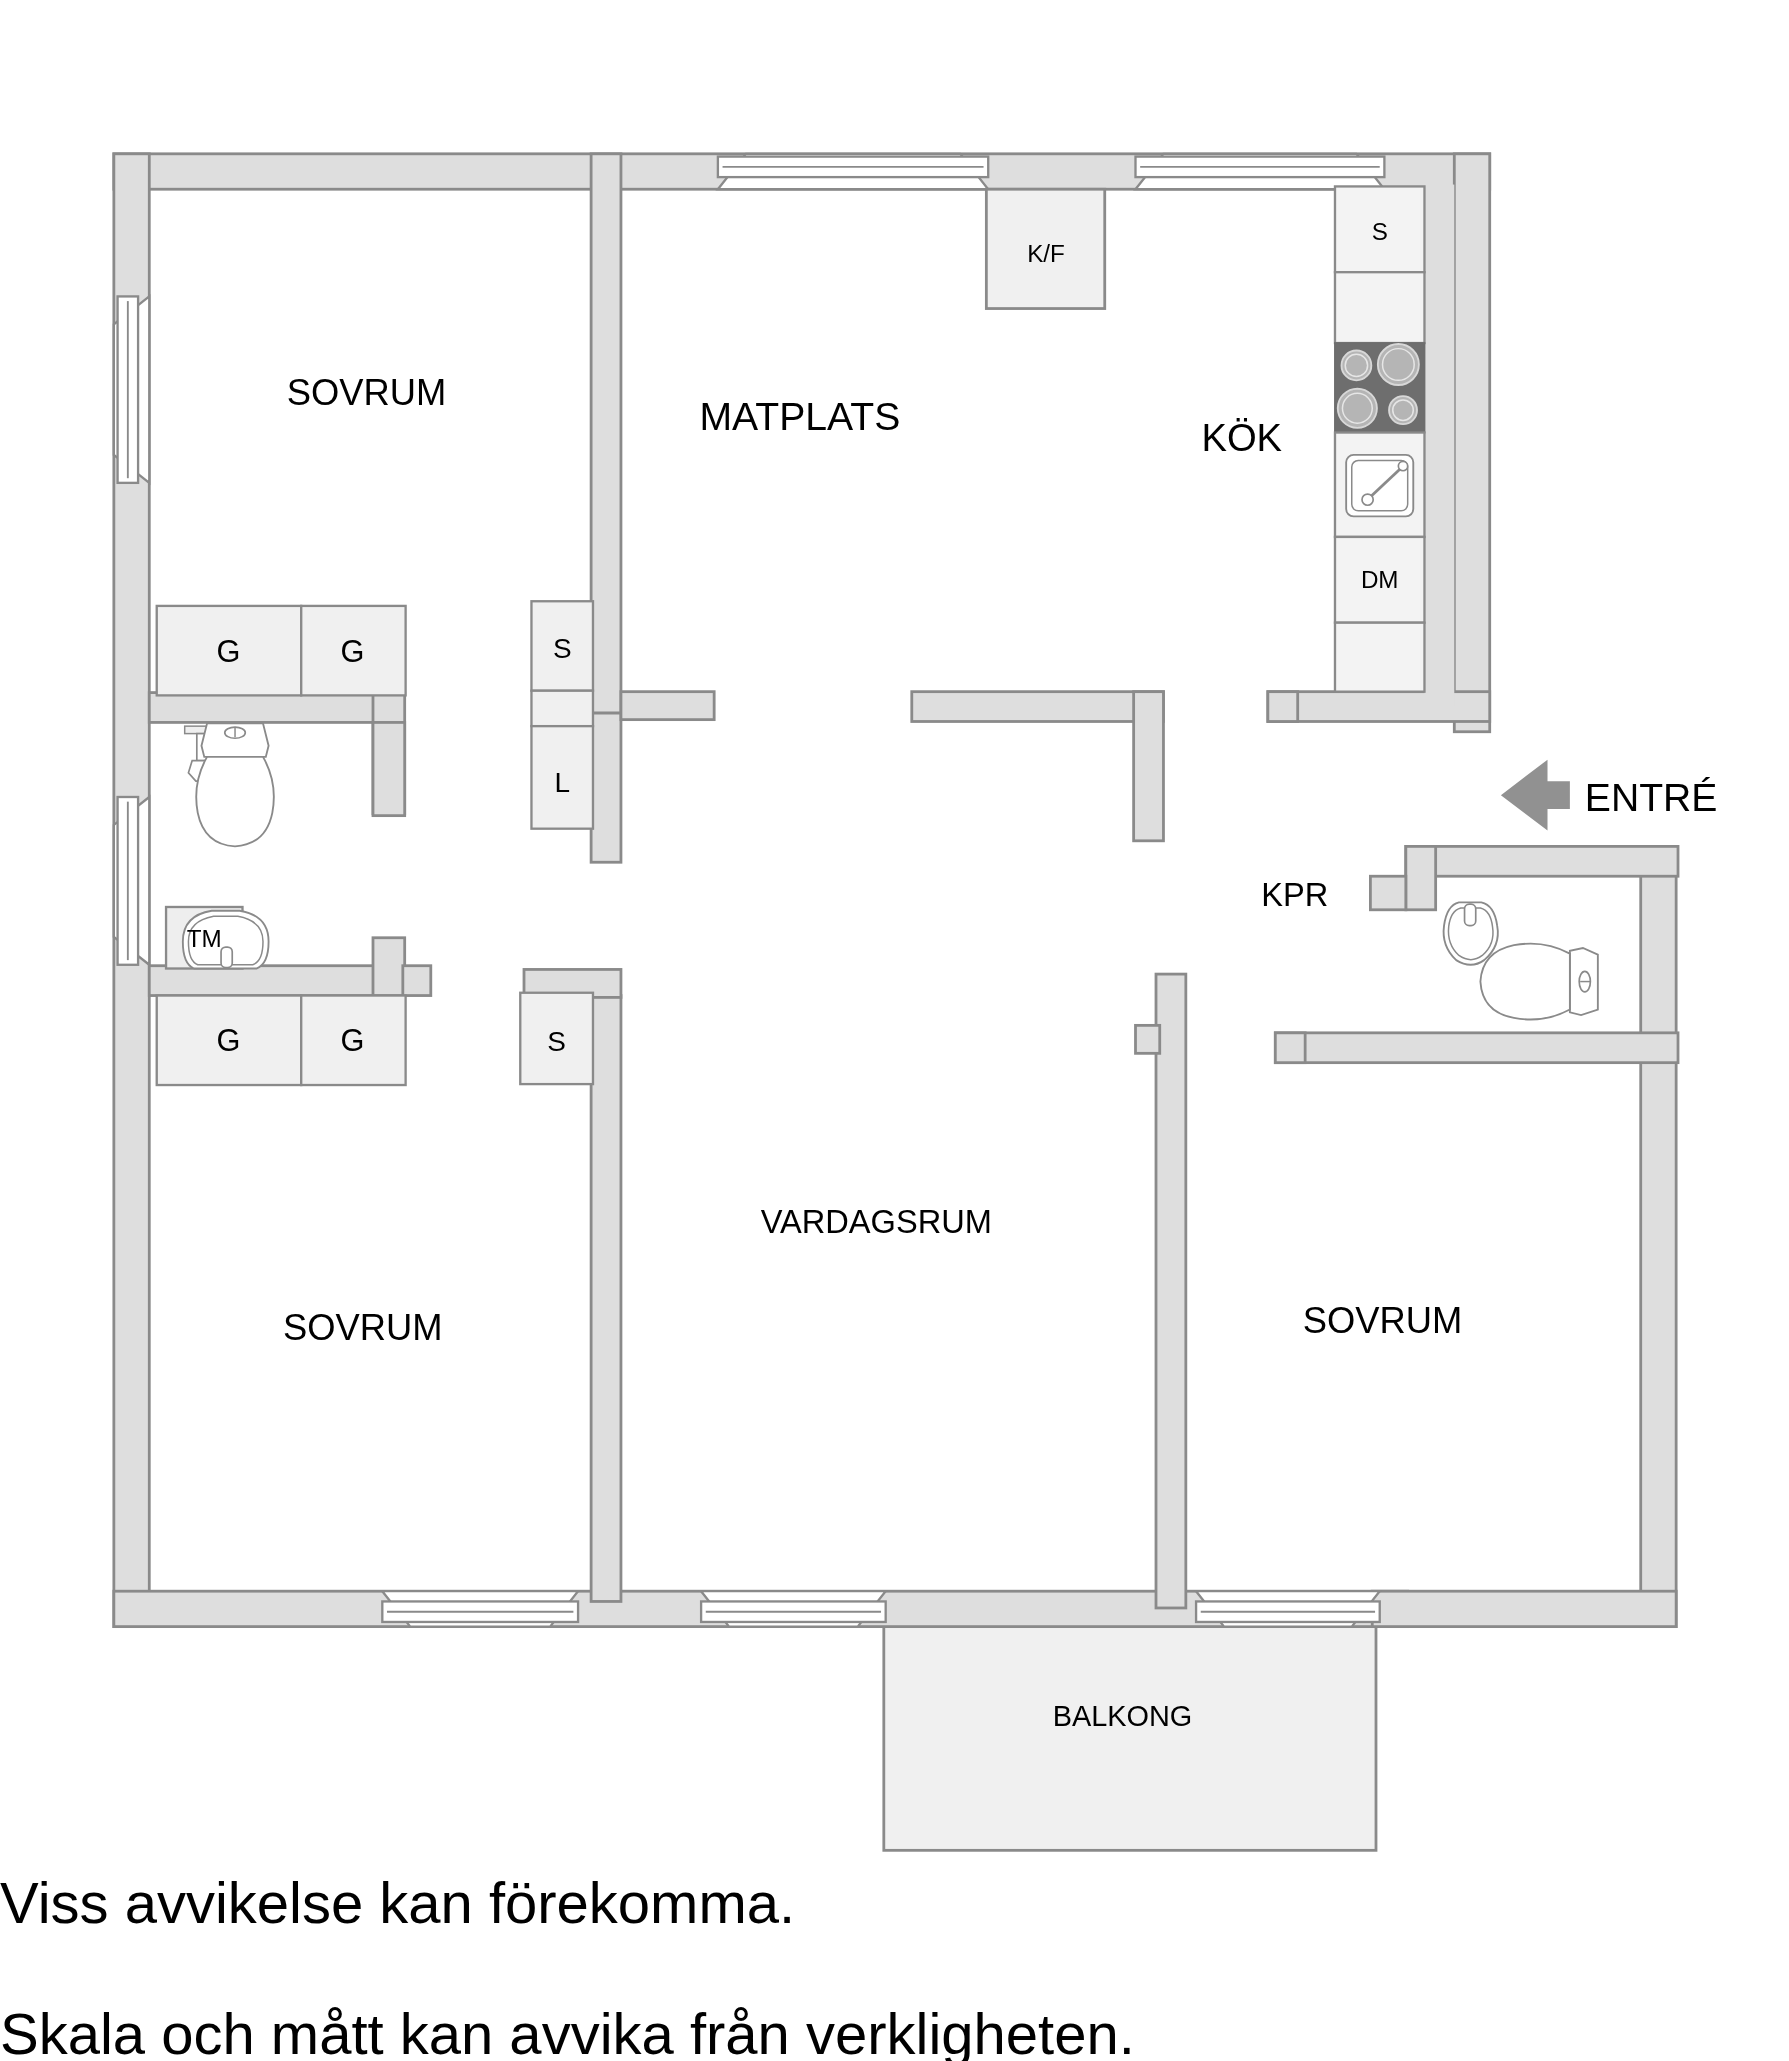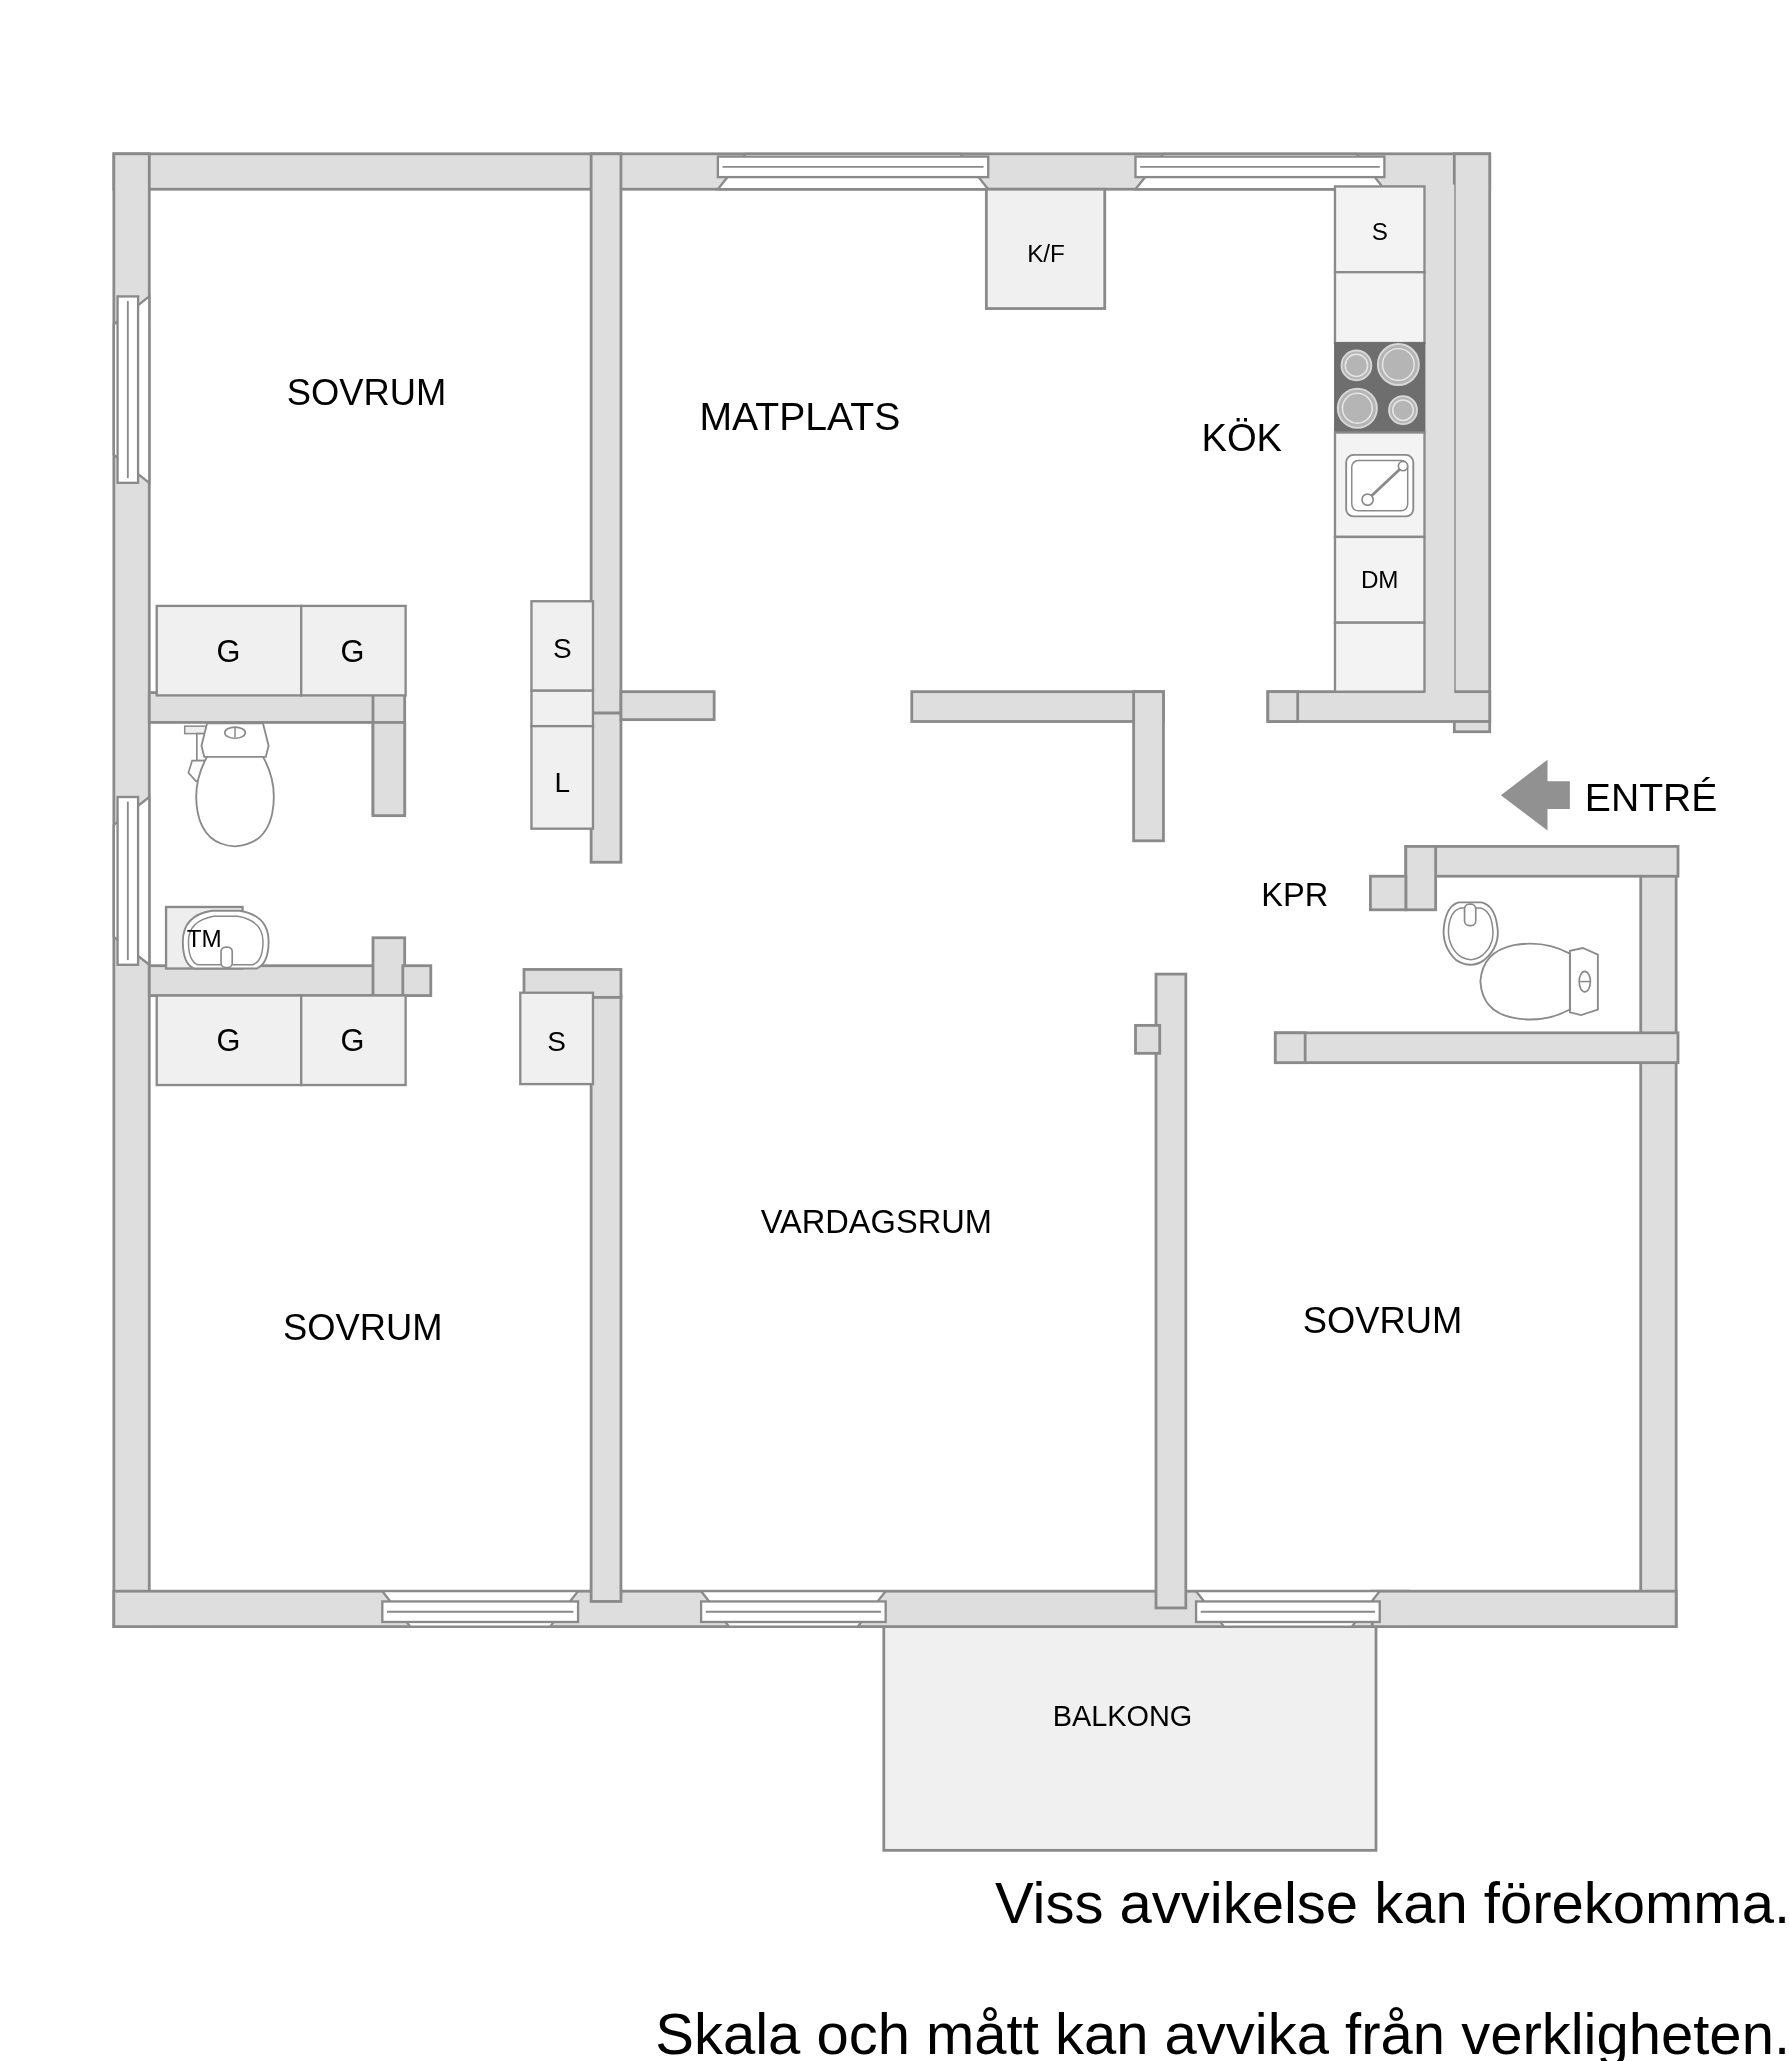--- a/index.html
+++ b/index.html
@@ -17,21 +17,21 @@
   #plan {
     position: absolute;
     left: 0; top: 0;
     width: 1790px;
     height: 2061px;
   }
   .cap {
     position: absolute;
     left: 0;
     width: 1790px;
-    text-align: right;
+    text-align: left;
     color: #000;
     font-family: "Liberation Sans", sans-serif;
     font-weight: 400;
     white-space: nowrap;
   }
   #cap1 { top: 1869px; font-size: 58px; }
   #cap2 { top: 2000px; font-size: 58px; }
 </style>
 </head>
 <body>

